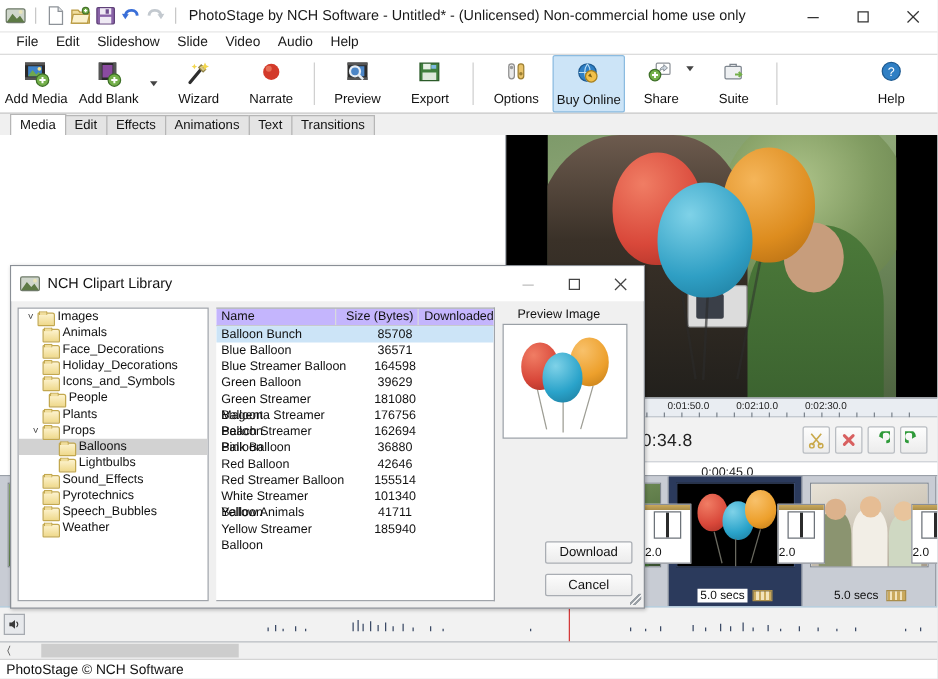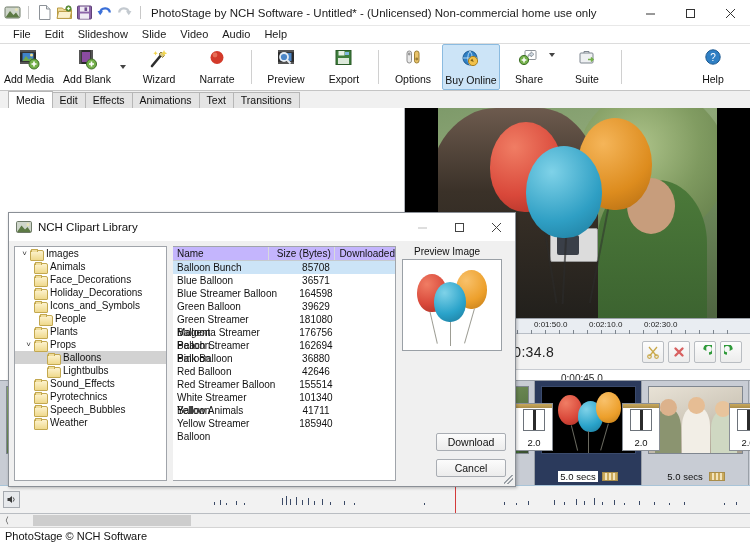--- a/index.html
+++ b/index.html
@@ -95,21 +95,21 @@
   .slide { width:107px; height:105px; position:relative; border-right:1px solid #9aa0a8; flex:0 0 107px; background:#c8ccd4; }
   .slide.selected { background:#2b3a5c; }
   .slide.selected .dur { background:#ffffff; }
   .thumb { position:absolute; left:6px; top:5px; width:95px; height:68px; background:#fff; border:1px solid #7f868f; overflow:hidden; }
   .thumb .ph { position:absolute; inset:0; }
   .durrow { position:absolute; left:0; right:0; bottom:2px; height:16px; display:flex; align-items:center; justify-content:center; gap:4px; }
   .dur { font-size:9.5px; color:#111; padding:0 2px; }
   .grip { width:16px; height:9px; border:1px solid #a98d4a; background:repeating-linear-gradient(90deg,#caa95c 0 2px,#f2e3bc 2px 4px); }
   .trans { position:absolute; right:-19px; top:22px; width:38px; height:48px; background:#ffffff; border:1px solid #8a8f96; z-index:4; }
   .trans .tbox { position:absolute; left:7px; top:5px; width:22px; height:22px; border:1px solid #6d737a; background:#e9e9e9; }
-  .trans .tcap { position:absolute; left:0; right:0; bottom:2px; text-align:center; font-size:9.5px; color:#111; }
+  .trans .tcap { position:absolute; left:0; right:0; bottom:2px; font-size:9.5px; color:#111; }
   .trans:before { content:""; position:absolute; left:0; right:0; top:0; height:4px; background:linear-gradient(#caa95c,#a98d4a); }
 
   
   .audio { position:absolute; left:0; right:0; bottom:30px; height:28px; background:#f2f2f2; border-top:1px solid #a8c4d8; }
   .spk { position:absolute; left:3px; top:5px; width:17px; height:17px; border:1px solid #a6aab0; background:#e7e9ec; display:flex; align-items:center; justify-content:center; }
   .wave { position:absolute; left:24px; right:4px; top:10px; height:9px; }
   .wave i { position:absolute; bottom:0; width:1px; background:#3b4a66; }
 
   
   .playhead { position:absolute; left:455px; top:378px; width:1px; bottom:30px; background:#d43a3a; z-index:20; }

